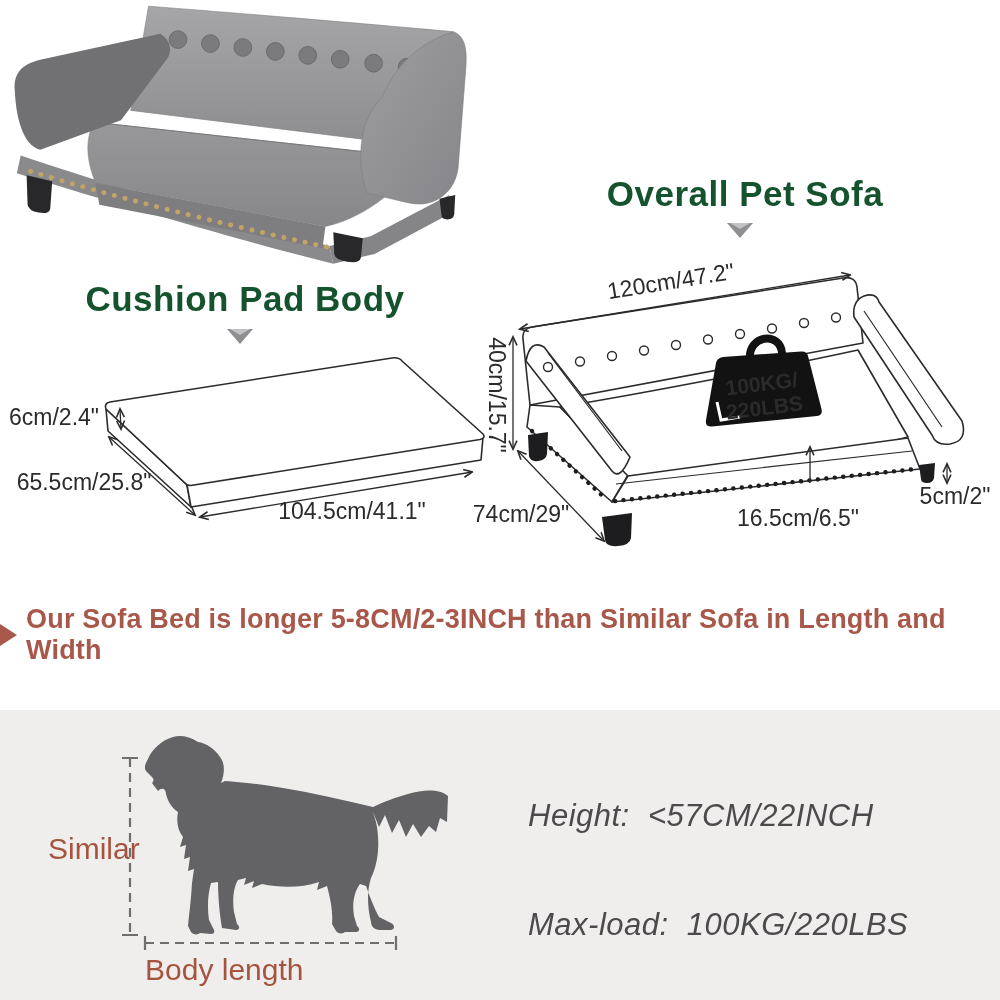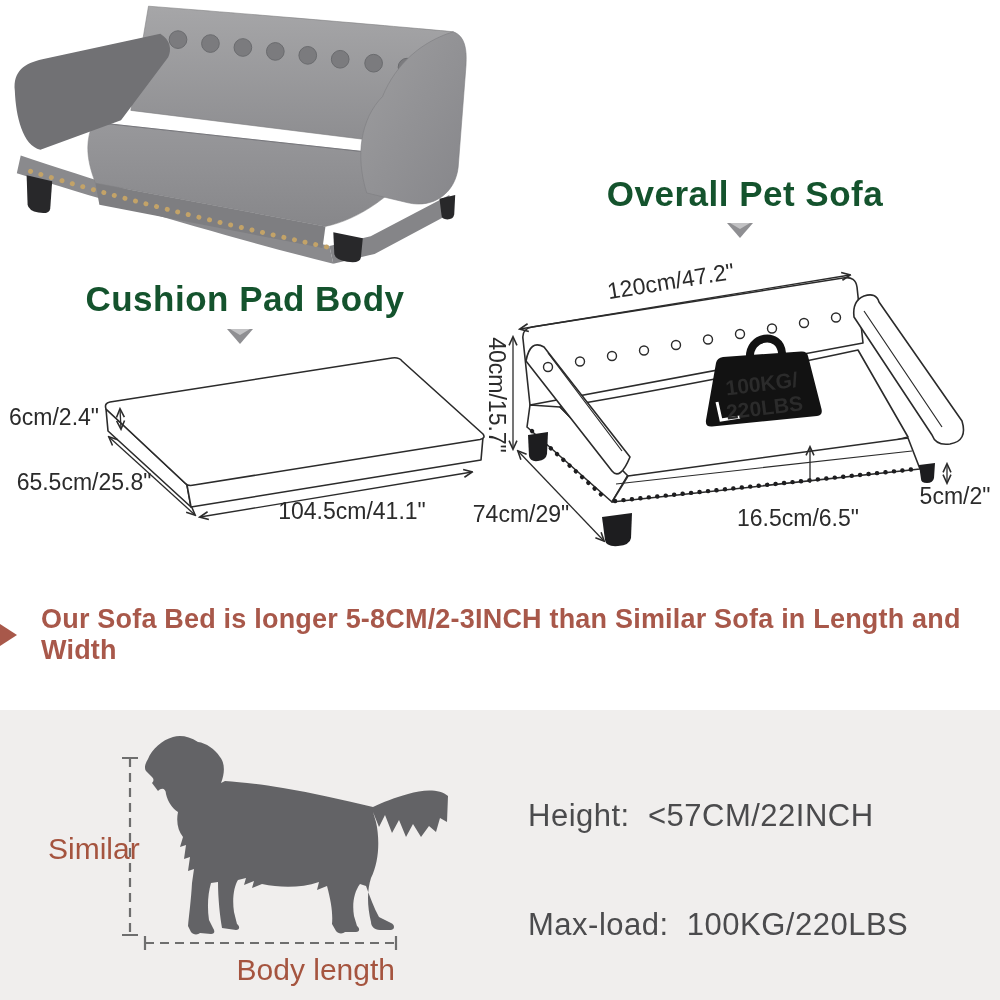--- a/index.html
+++ b/index.html
@@ -2,26 +2,26 @@
 <html><head>
 <meta charset="utf-8">
 <style>
   html,body{margin:0;padding:0;}
   body{width:1000px;height:1000px;background:#ffffff;font-family:"Liberation Sans",sans-serif;position:relative;overflow:hidden;}
   .canvas{position:absolute;left:0;top:0;width:1000px;height:1000px;}
   .abs{position:absolute;}
   .title{position:absolute;font-size:35px;font-weight:700;color:#14532d;text-align:center;letter-spacing:.5px;}
   svg text{font-family:"Liberation Sans",sans-serif;fill:#2b2b2b;}
   .dimtxt{font-size:23px;}
-  .banner{position:absolute;left:0;top:615px;width:1000px;height:40px;display:flex;justify-content:center;align-items:center;gap:24px;}
+  .banner{position:absolute;left:0;top:615px;width:1000px;height:40px;display:flex;justify-content:center;align-items:center;gap:9px;}
   .banner-text{font-size:27px;font-weight:700;color:#a8584a;letter-spacing:.2px;}
   .tri-right{width:0;height:0;border-left:17px solid #a8584a;border-top:11px solid transparent;border-bottom:11px solid transparent;}
   .panel{position:absolute;left:0;top:710px;width:1000px;height:290px;background:#f0eeed;}
   .guide-label{position:absolute;font-size:30px;color:#a5543f;}
-  .spec-row{position:absolute;left:528px;font-size:31px;color:#4b4b4d;white-space:pre;letter-spacing:.5px;}
+  .spec-row{position:absolute;left:528px;font-size:31px;color:#4b4b4d;white-space:pre;letter-spacing:.5px;font-style:italic;}
 </style>
 </head>
 <body>
 
 <div class="canvas">
 
   <svg class="abs" style="left:5px;top:0;width:462px;height:266px" viewBox="0 0 470 270">
     <defs>
       <linearGradient id="gBack" x1="0" y1="0" x2="0" y2="1">
         <stop offset="0" stop-color="#a6a6a8"></stop>
@@ -202,19 +202,19 @@
 
     <svg class="abs" style="left:0;top:0;width:500px;height:290px" viewBox="0 0 500 290">
       <g stroke="#6e6e6e" stroke-width="2.2" fill="none">
         <path d="M130,48 V225" stroke-dasharray="9 6"></path>
         <path d="M122,48 H138 M122,225 H138"></path>
         <path d="M145,233 H396" stroke-dasharray="9 6"></path>
         <path d="M145,226 V240 M396,226 V240"></path>
       </g>
     </svg>
     <div class="guide-label" style="left:48px;top:122px">Similar</div>
-    <div class="guide-label" style="left:145px;top:243px;width:250px;text-align:right">Body length</div>
+    <div class="guide-label" style="left:145px;top:243px;width:250px;text-align:left">Body length</div>
 
     <div class="spec-row" style="top:88px">Height:  &lt;57CM/22INCH</div>
     <div class="spec-row" style="top:197px">Max-load:  100KG/220LBS</div>
   </div>
 
 </div>
 
 </body></html>

